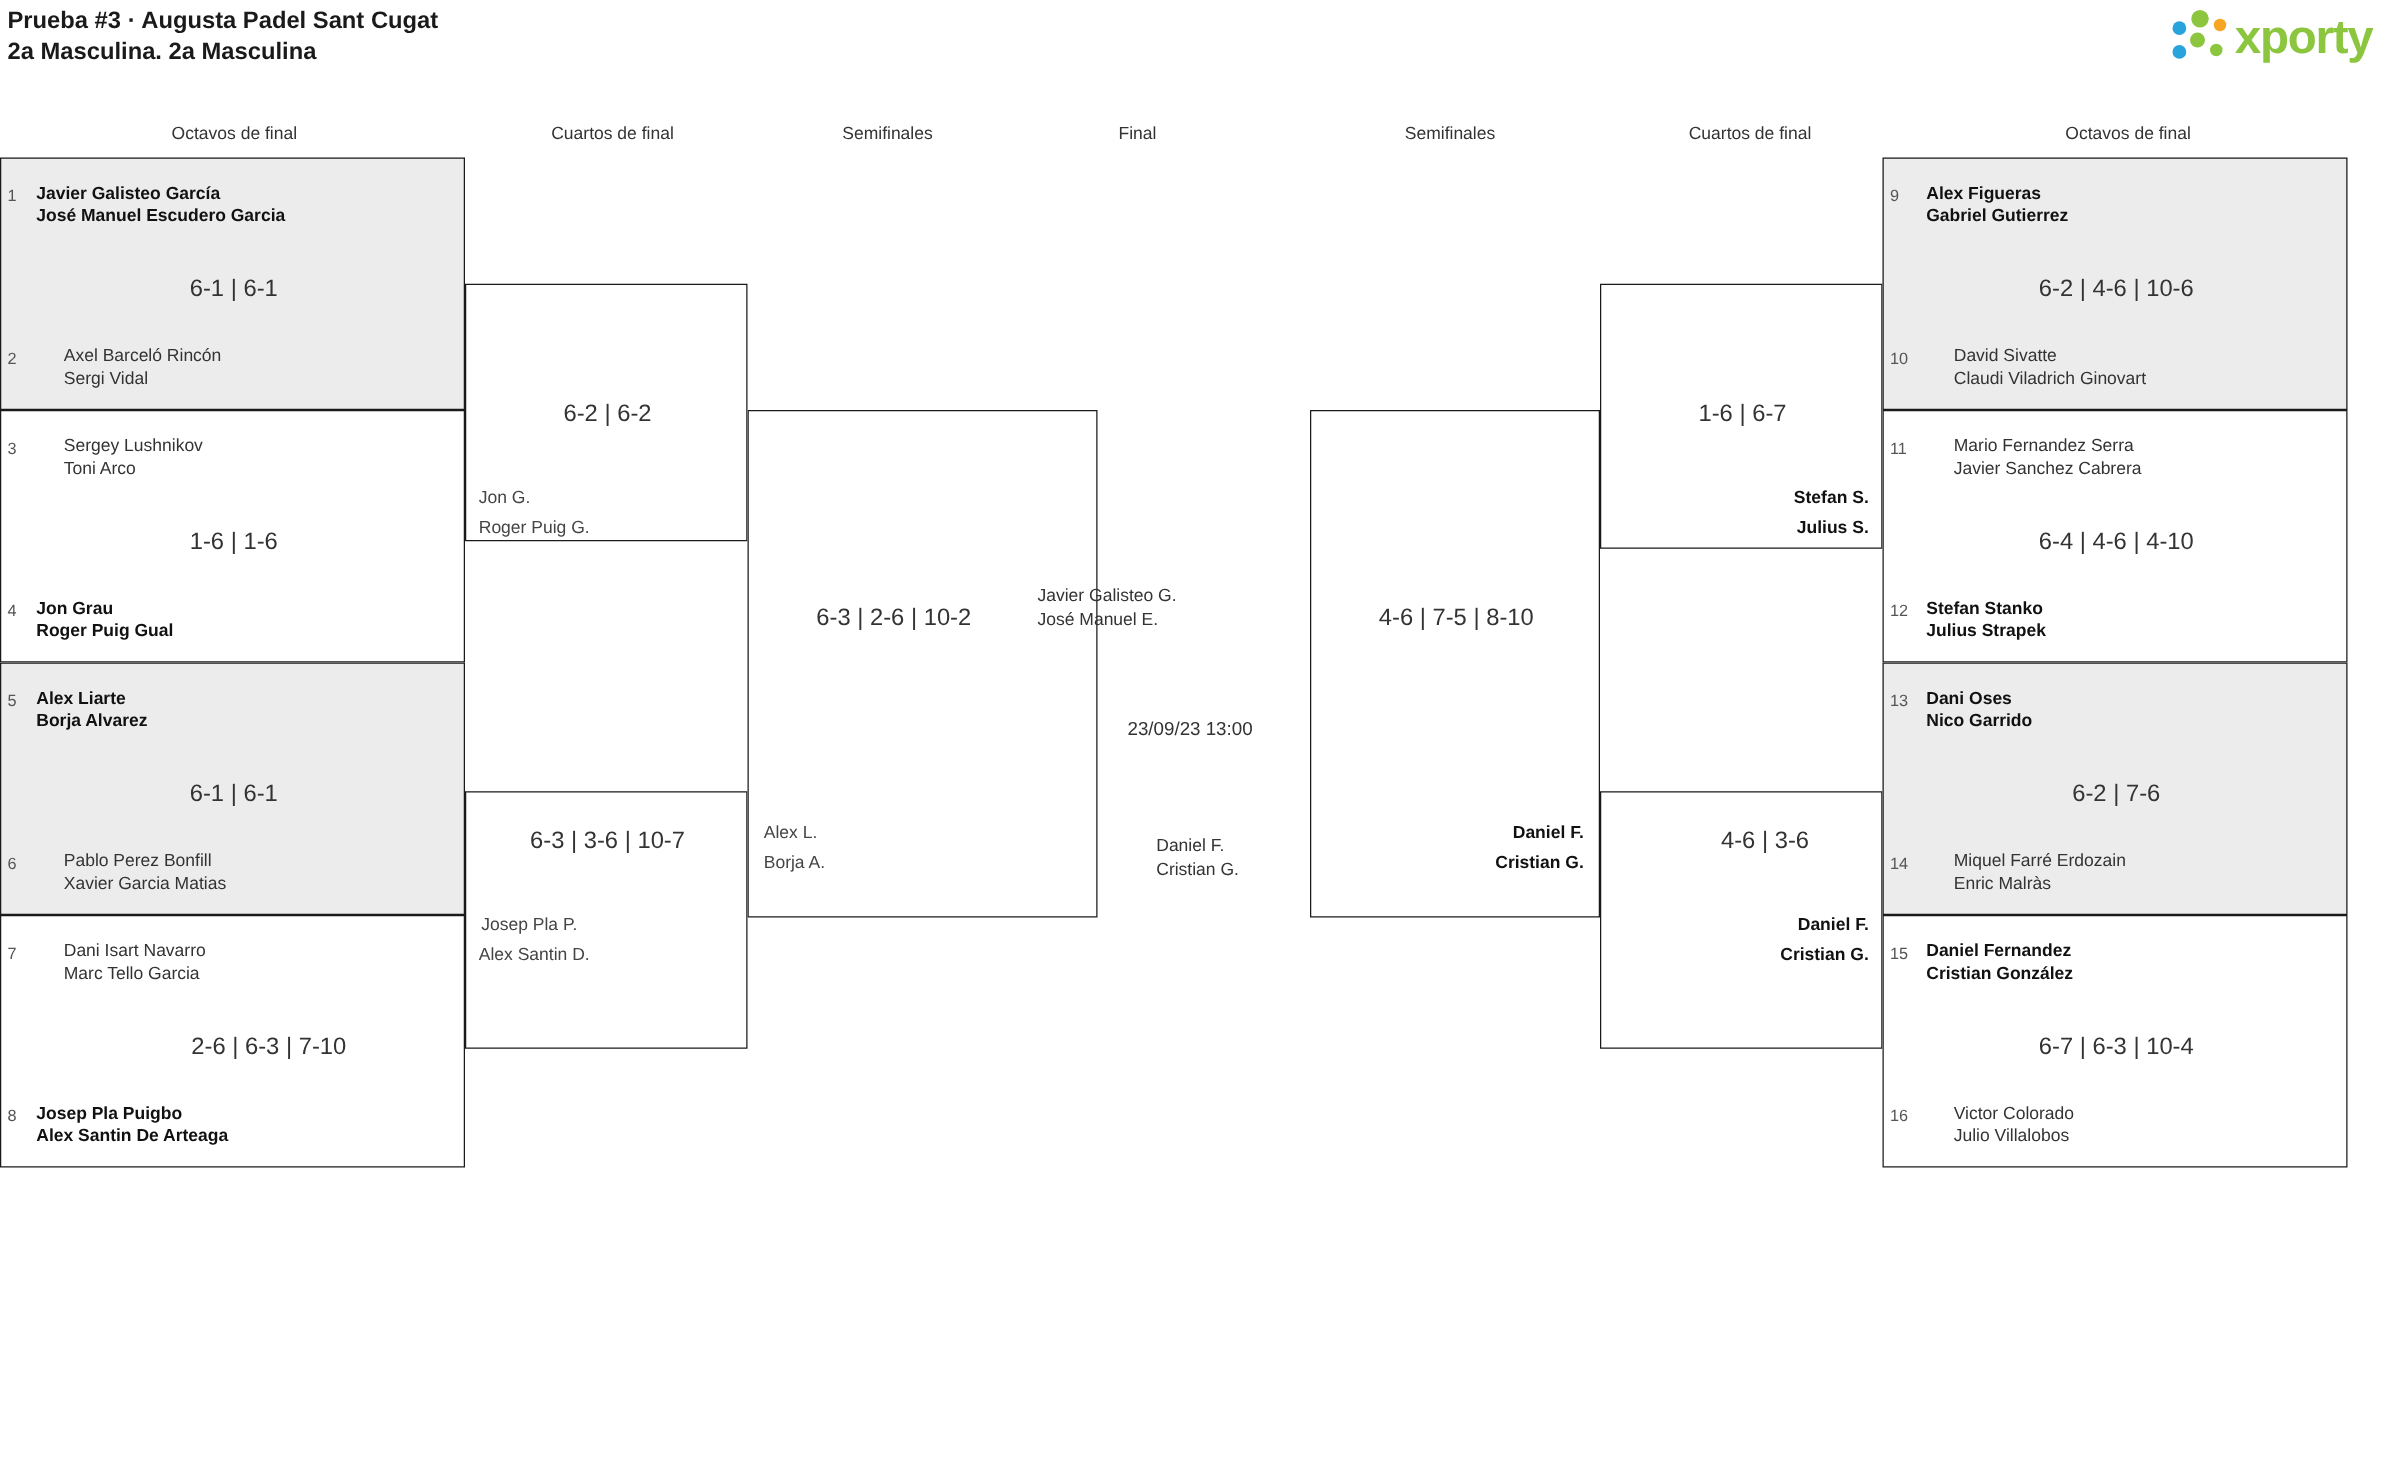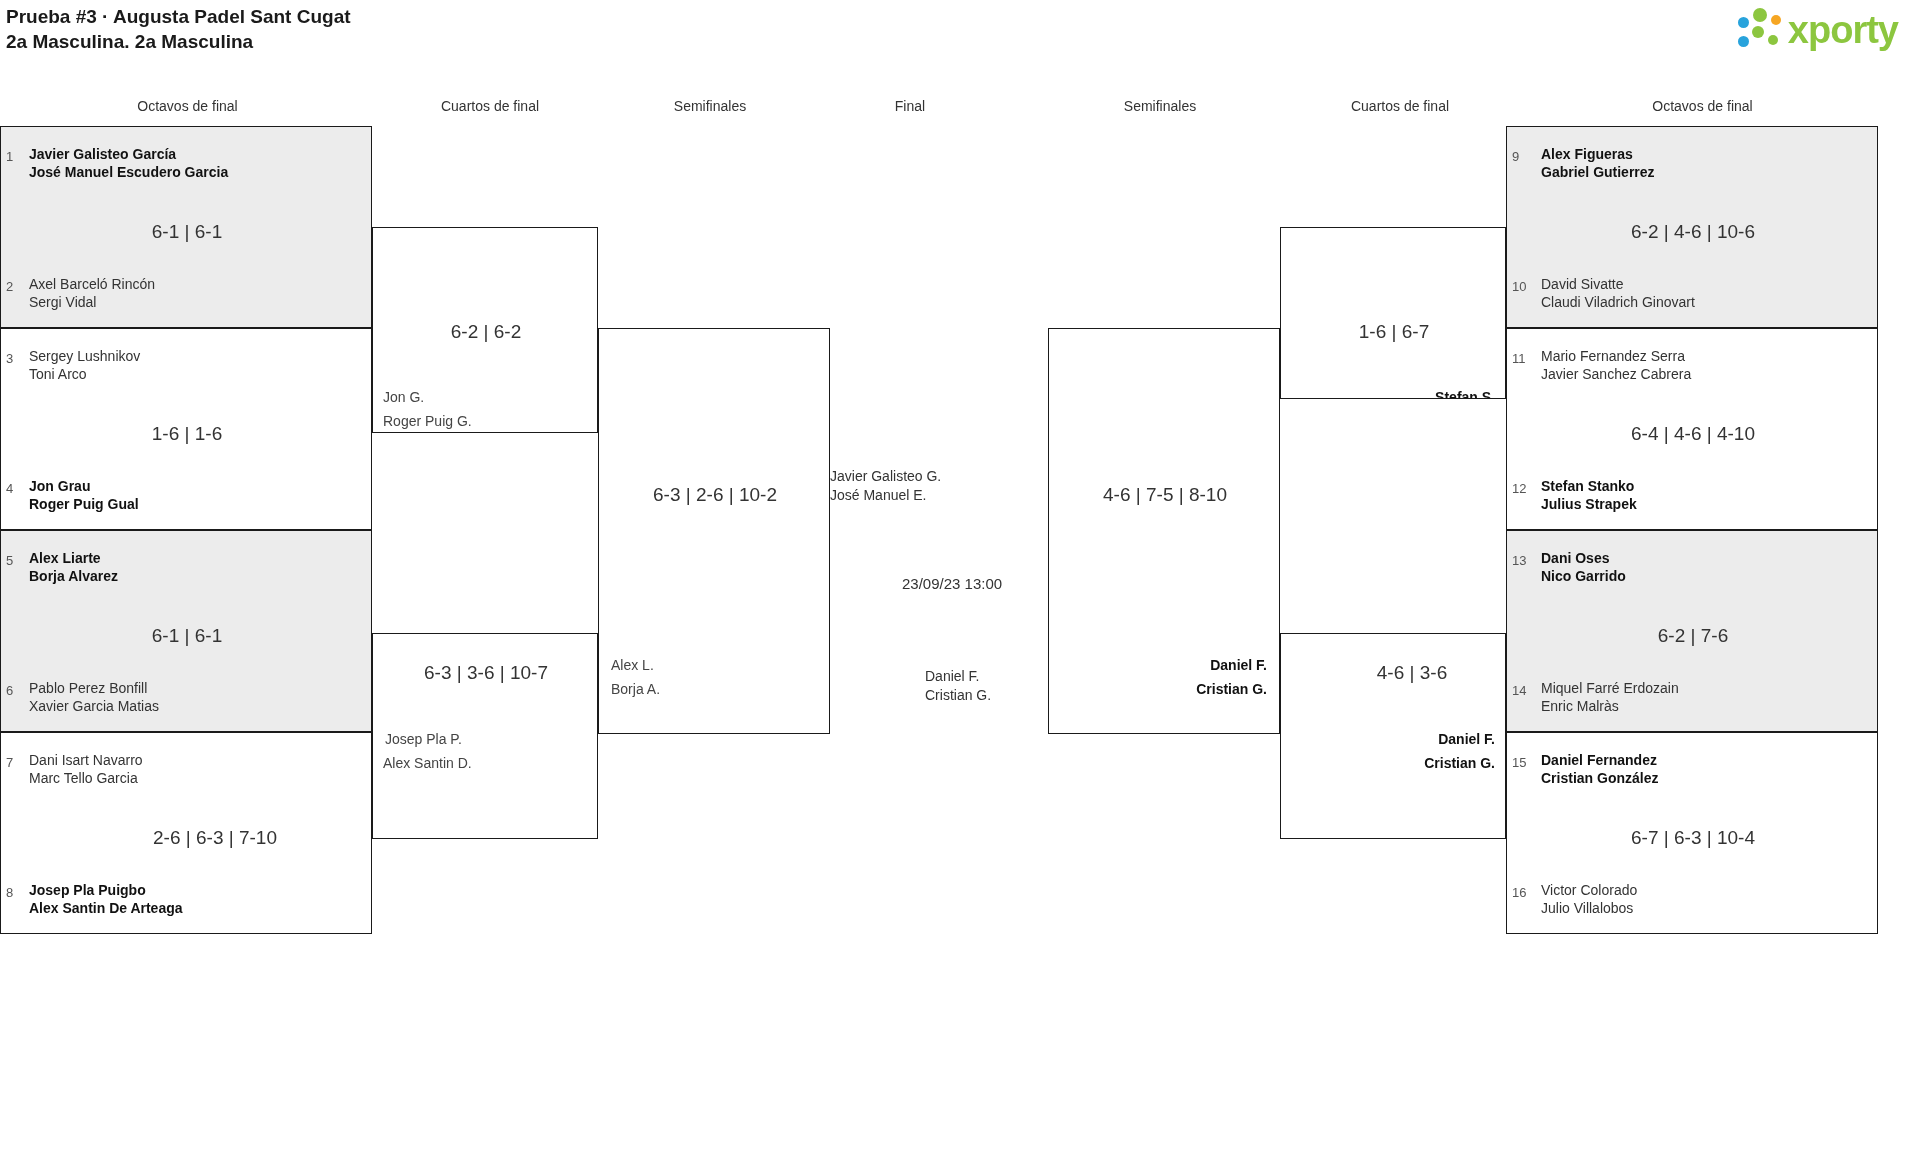--- a/index.html
+++ b/index.html
@@ -36,21 +36,21 @@
     border:1px solid #1a1a1a;
     background:#ffffff;
     overflow:hidden;
   }
   .cell.shaded { background:#ececec; }
   .seed {
     position:absolute; left:5px; font-size:13px; color:#555;
   }
   .names { position:absolute; font-size:14px; line-height:18px; }
   .names.bold { font-weight:bold; color:#111; }
-  .names.norm { color:#333; }
+  .names.norm { color:#333;margin-left:22px; }
   .score { position:absolute; font-size:19px; color:#333; }
   .score.center { text-align:center; }
 
   
   .pair-names { position:absolute; font-size:14px; line-height:19px; }
   .pair-names.bold { font-weight:bold; color:#111; }
   .pair-names.norm { color:#444; }
   .final-text { position:absolute; font-size:14px; line-height:19px; color:#333; }
   .final-date { position:absolute; font-size:15px; color:#333; }
 </style>
@@ -129,21 +129,21 @@
   <div class="pair-names norm" style="left:10px;top:160px;">Jon G.</div>
   <div class="pair-names norm" style="left:10px;top:184px;">Roger Puig G.</div>
 </div>
 <div class="cell" style="left:372px;top:633px;width:226px;height:206px;">
 
   <div class="score" style="left:0px;top:28px;width:226px;text-align:center;">6-3 | 3-6 | 10-7</div>
   <div class="pair-names norm" style="left:12px;top:96px;">Josep Pla P.</div>
   <div class="pair-names norm" style="left:10px;top:120px;">Alex Santin D.</div>
 </div>
 
-<div class="cell" style="left:598px;top:328px;width:232px;height:406px;">
+<div class="cell" style="left:598px;top:328px;width:280px;height:406px;">
 
   <div class="score" style="left:0px;top:155px;width:232px;text-align:center;">6-3 | 2-6 | 10-2</div>
   <div class="pair-names norm" style="left:12px;top:327px;">Alex L.</div>
   <div class="pair-names norm" style="left:12px;top:351px;">Borja A.</div>
 </div>
 
 <div style="position:absolute;left:830px;top:455px;width:230px;height:260px;">
   <div class="final-text" style="left:0px;top:12px;">Javier Galisteo G.</div>
   <div class="final-text" style="left:0px;top:31px;">José Manuel E.</div>
   <div class="final-date" style="left:72px;top:120px;">23/09/23 13:00</div>
@@ -151,21 +151,21 @@
   <div class="final-text" style="left:95px;top:231px;">Cristian G.</div>
 </div>
 
 <div class="cell" style="left:1048px;top:328px;width:232px;height:406px;">
 
   <div class="score" style="left:0px;top:155px;width:232px;text-align:center;">4-6 | 7-5 | 8-10</div>
   <div class="pair-names bold" style="left:0px;top:327px;width:218px;text-align:right;">Daniel F.</div>
   <div class="pair-names bold" style="left:0px;top:351px;width:218px;text-align:right;">Cristian G.</div>
 </div>
 
-<div class="cell" style="left:1280px;top:227px;width:226px;height:172px;">
+<div class="cell" style="left:1280px;top:227px;width:226px;height:212px;">
 
   <div class="score" style="left:0px;top:93px;width:226px;text-align:center;">1-6 | 6-7</div>
   <div class="pair-names bold" style="left:0px;top:160px;width:214px;text-align:right;">Stefan S.</div>
   <div class="pair-names bold" style="left:0px;top:184px;width:214px;text-align:right;">Julius S.</div>
 </div>
 <div class="cell" style="left:1280px;top:633px;width:226px;height:206px;">
 
   <div class="score" style="left:0px;top:28px;width:262px;text-align:center;">4-6 | 3-6</div>
   <div class="pair-names bold" style="left:0px;top:96px;width:214px;text-align:right;">Daniel F.</div>
   <div class="pair-names bold" style="left:0px;top:120px;width:214px;text-align:right;">Cristian G.</div>

